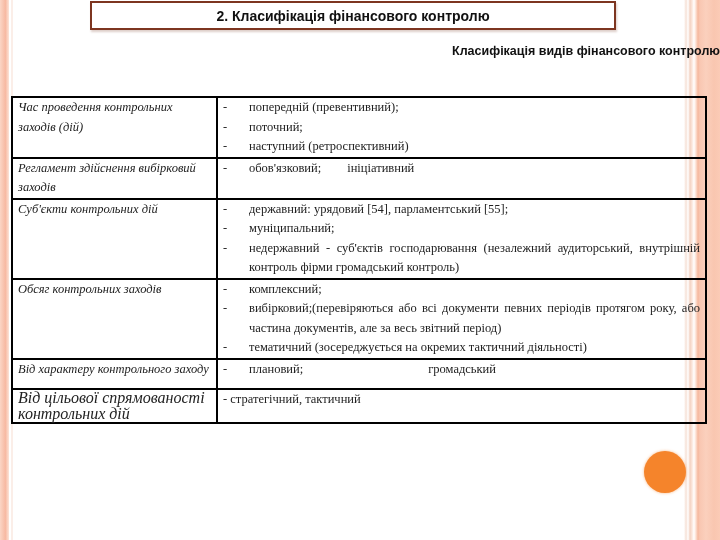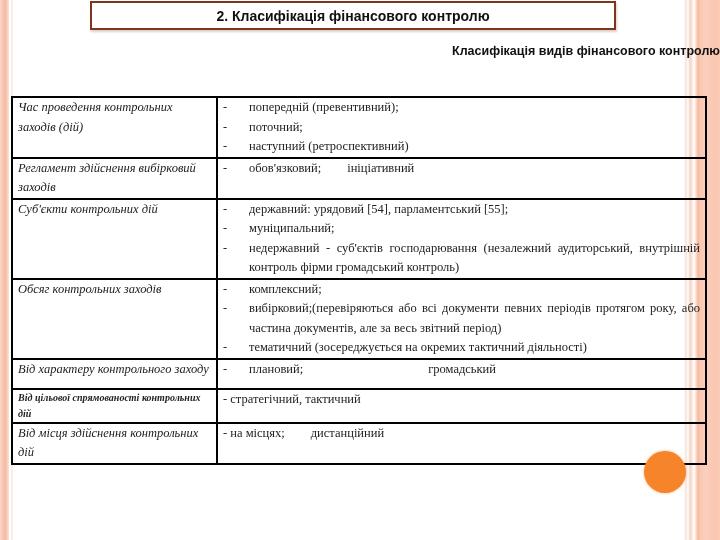--- a/index.html
+++ b/index.html
@@ -35,21 +35,21 @@
       position: absolute; left: 0; width: 720px; top: 44px; text-align: right;
       font-family: "Liberation Sans", sans-serif; font-weight: bold; font-size: 12.5px; color: #111;
     }
     table.cls {
       position: absolute; left: 11px; top: 84px; width: 696px;
       border-collapse: collapse; table-layout: fixed;
       font-size: 12.5px; color: #222; margin-top: 12px;
     }
     table.cls td { border: 2px solid #000; vertical-align: top; padding: 0 5px; line-height: 19.5px; }
     td.label { width: 193px; font-style: italic; }
-    td.label.small { font-size: 10px; line-height: 16px; font-weight: bold; }
+    td.label.small { font-size: 16px; line-height: 16px; }
     td.vals { padding-left: 3px; padding-right: 8px; }
     .item { display: flex; }
     .dash { width: 26px; flex: 0 0 26px; }
     .txt { flex: 1; text-align: justify; }
     .gap { display: inline-block; width: 26px; }
     .wide-gap { display: inline-block; width: 125px; }
     .plain { padding-left: 0; }
     .orange-dot {
       position: absolute; left: 644px; top: 451px; width: 42px; height: 42px;
       border-radius: 50%; background: #f5842b; box-shadow: 0 0 3px rgba(245,132,43,0.6);
@@ -144,26 +144,16 @@
     </td>
   </tr>
   <tr style="height:29px">
     <td class="label small">Від цільової спрямованості контрольних дій</td>
     <td class="vals">
       <div class="item plain">
             <span>- стратегічний, тактичний</span>
           </div>
     </td>
   </tr>
-  <tr style="height:38px">
-    <td class="label">Від місця здійснення контрольних дій</td>
-    <td class="vals">
-      <div class="item plain">
-            <span>- на місцях;</span>
-            <span class="gap"></span>
-            <span>дистанційний</span>
-          </div>
-    </td>
-  </tr>
 </tbody>
   </table>
 
 <div class="orange-dot"></div>
 
 </body></html>

